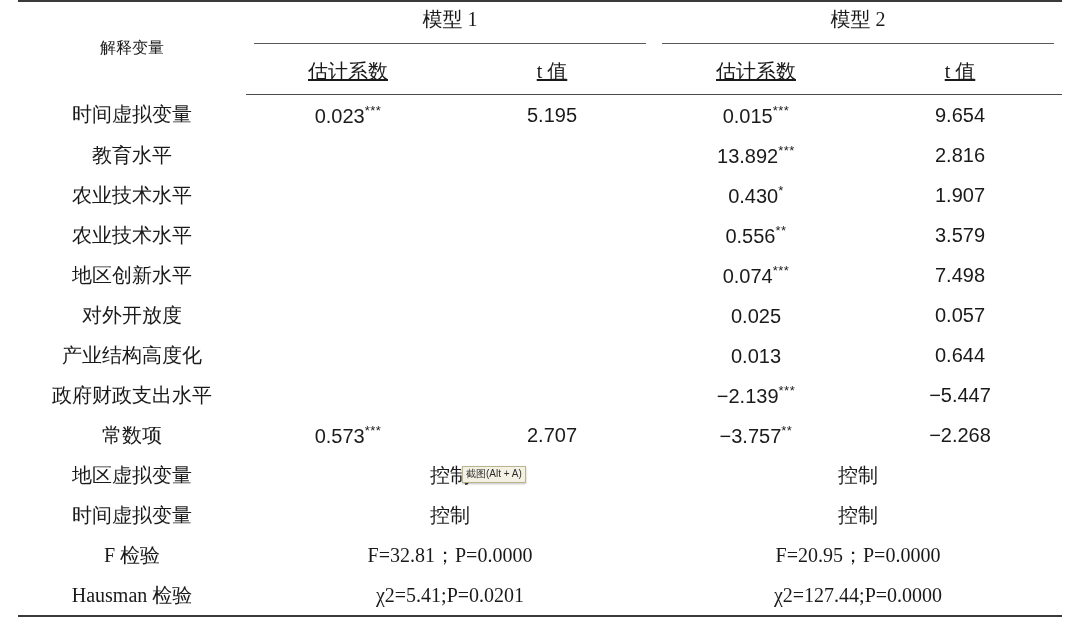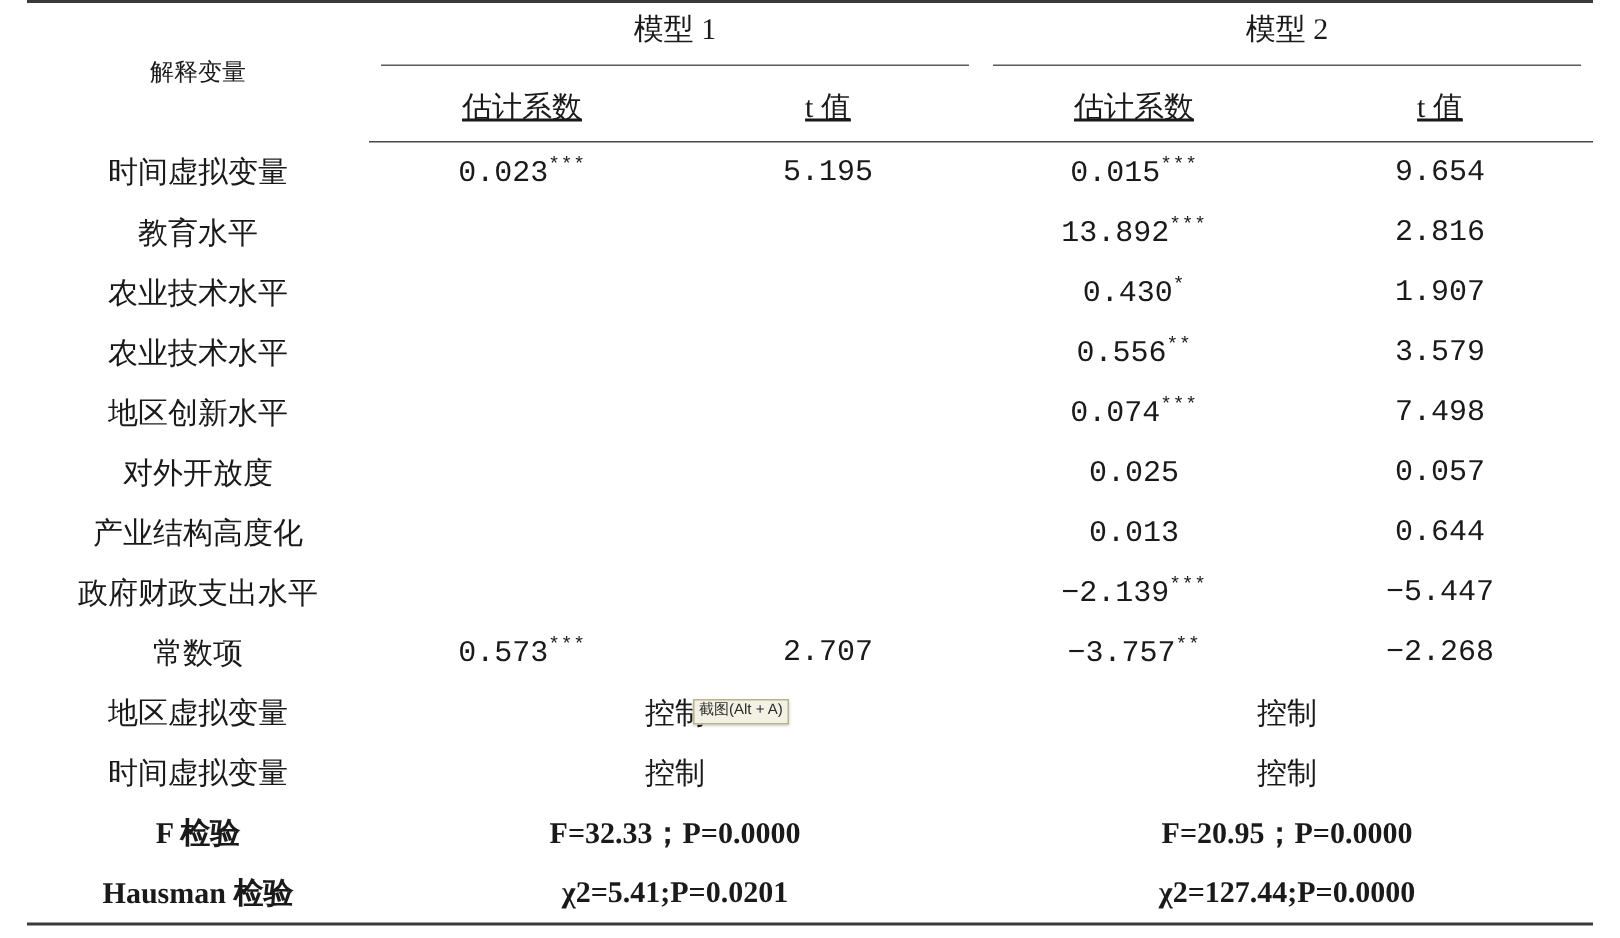--- a/index.html
+++ b/index.html
@@ -75,36 +75,35 @@
   }
 
   .body-row td {
     height: 40px;
     font-size: 20px;
   }
   .body-row td.label {
     font-size: 20px;
   }
   .num {
-    font-family: Liberation Mono, monospace;
+    font-family: Liberation Sans, sans-serif;
     font-size: 20px;
     white-space: nowrap;
   }
   sup.stars {
     font-size: 13px;
     letter-spacing: 0.5px;
     vertical-align: super;
   }
   .span-cell {
     font-size: 20px;
   }
   .test-row td {
     height: 40px;
     font-size: 20px;
-    font-weight: bold;
   }
   .chi {
     font-size: 20px;
   }
 
   
   .snip-tip {
     position: absolute;
     left: 462px;
     top: 466px;
@@ -228,21 +227,21 @@
       </tr>
 
       <tr class="body-row">
         <td class="label">时间虚拟变量</td>
         <td class="span-cell" colspan="2">控制</td>
         <td class="span-cell" colspan="2">控制</td>
       </tr>
 
       <tr class="test-row">
         <td class="label">F 检验</td>
-        <td class="span-cell" colspan="2">F=32.33；P=0.0000</td>
+        <td class="span-cell" colspan="2">F=32.81；P=0.0000</td>
         <td class="span-cell" colspan="2">F=20.95；P=0.0000</td>
       </tr>
 
       <tr class="test-row rule-bottom">
         <td class="label">Hausman 检验</td>
         <td class="span-cell chi" colspan="2">χ2=5.41;P=0.0201</td>
         <td class="span-cell chi" colspan="2">χ2=127.44;P=0.0000</td>
       </tr>
     </tbody>
   </table>

